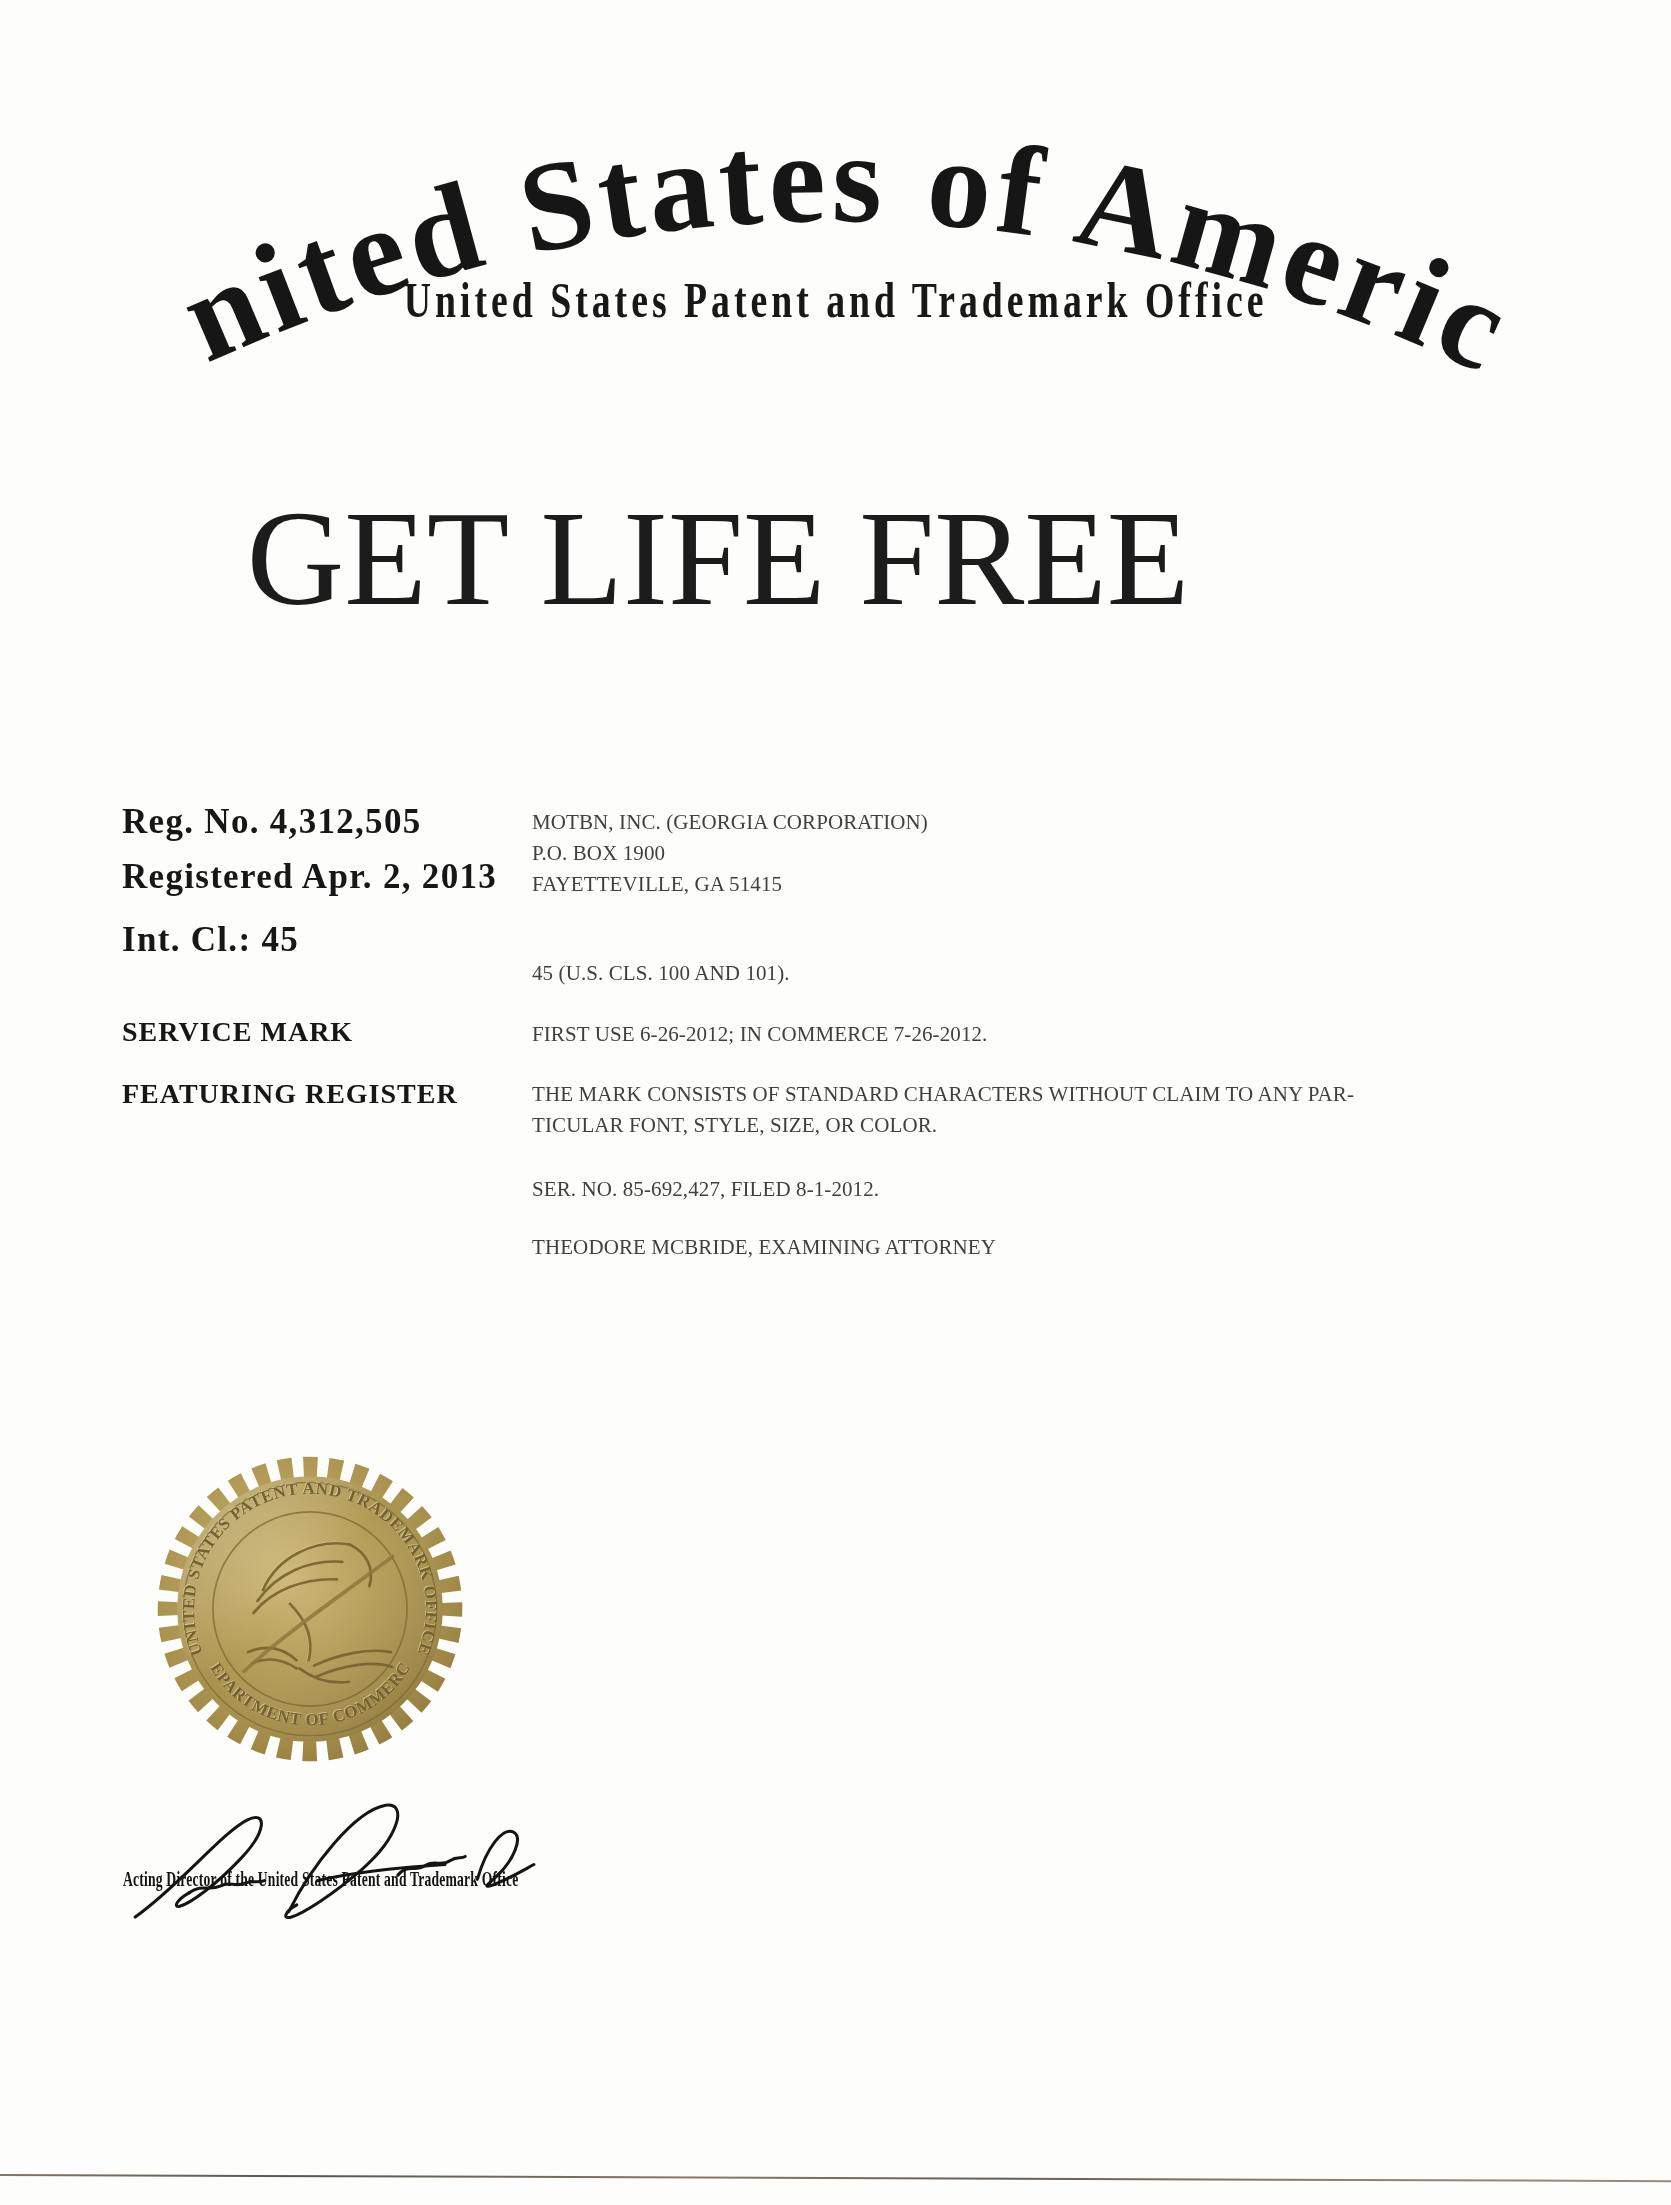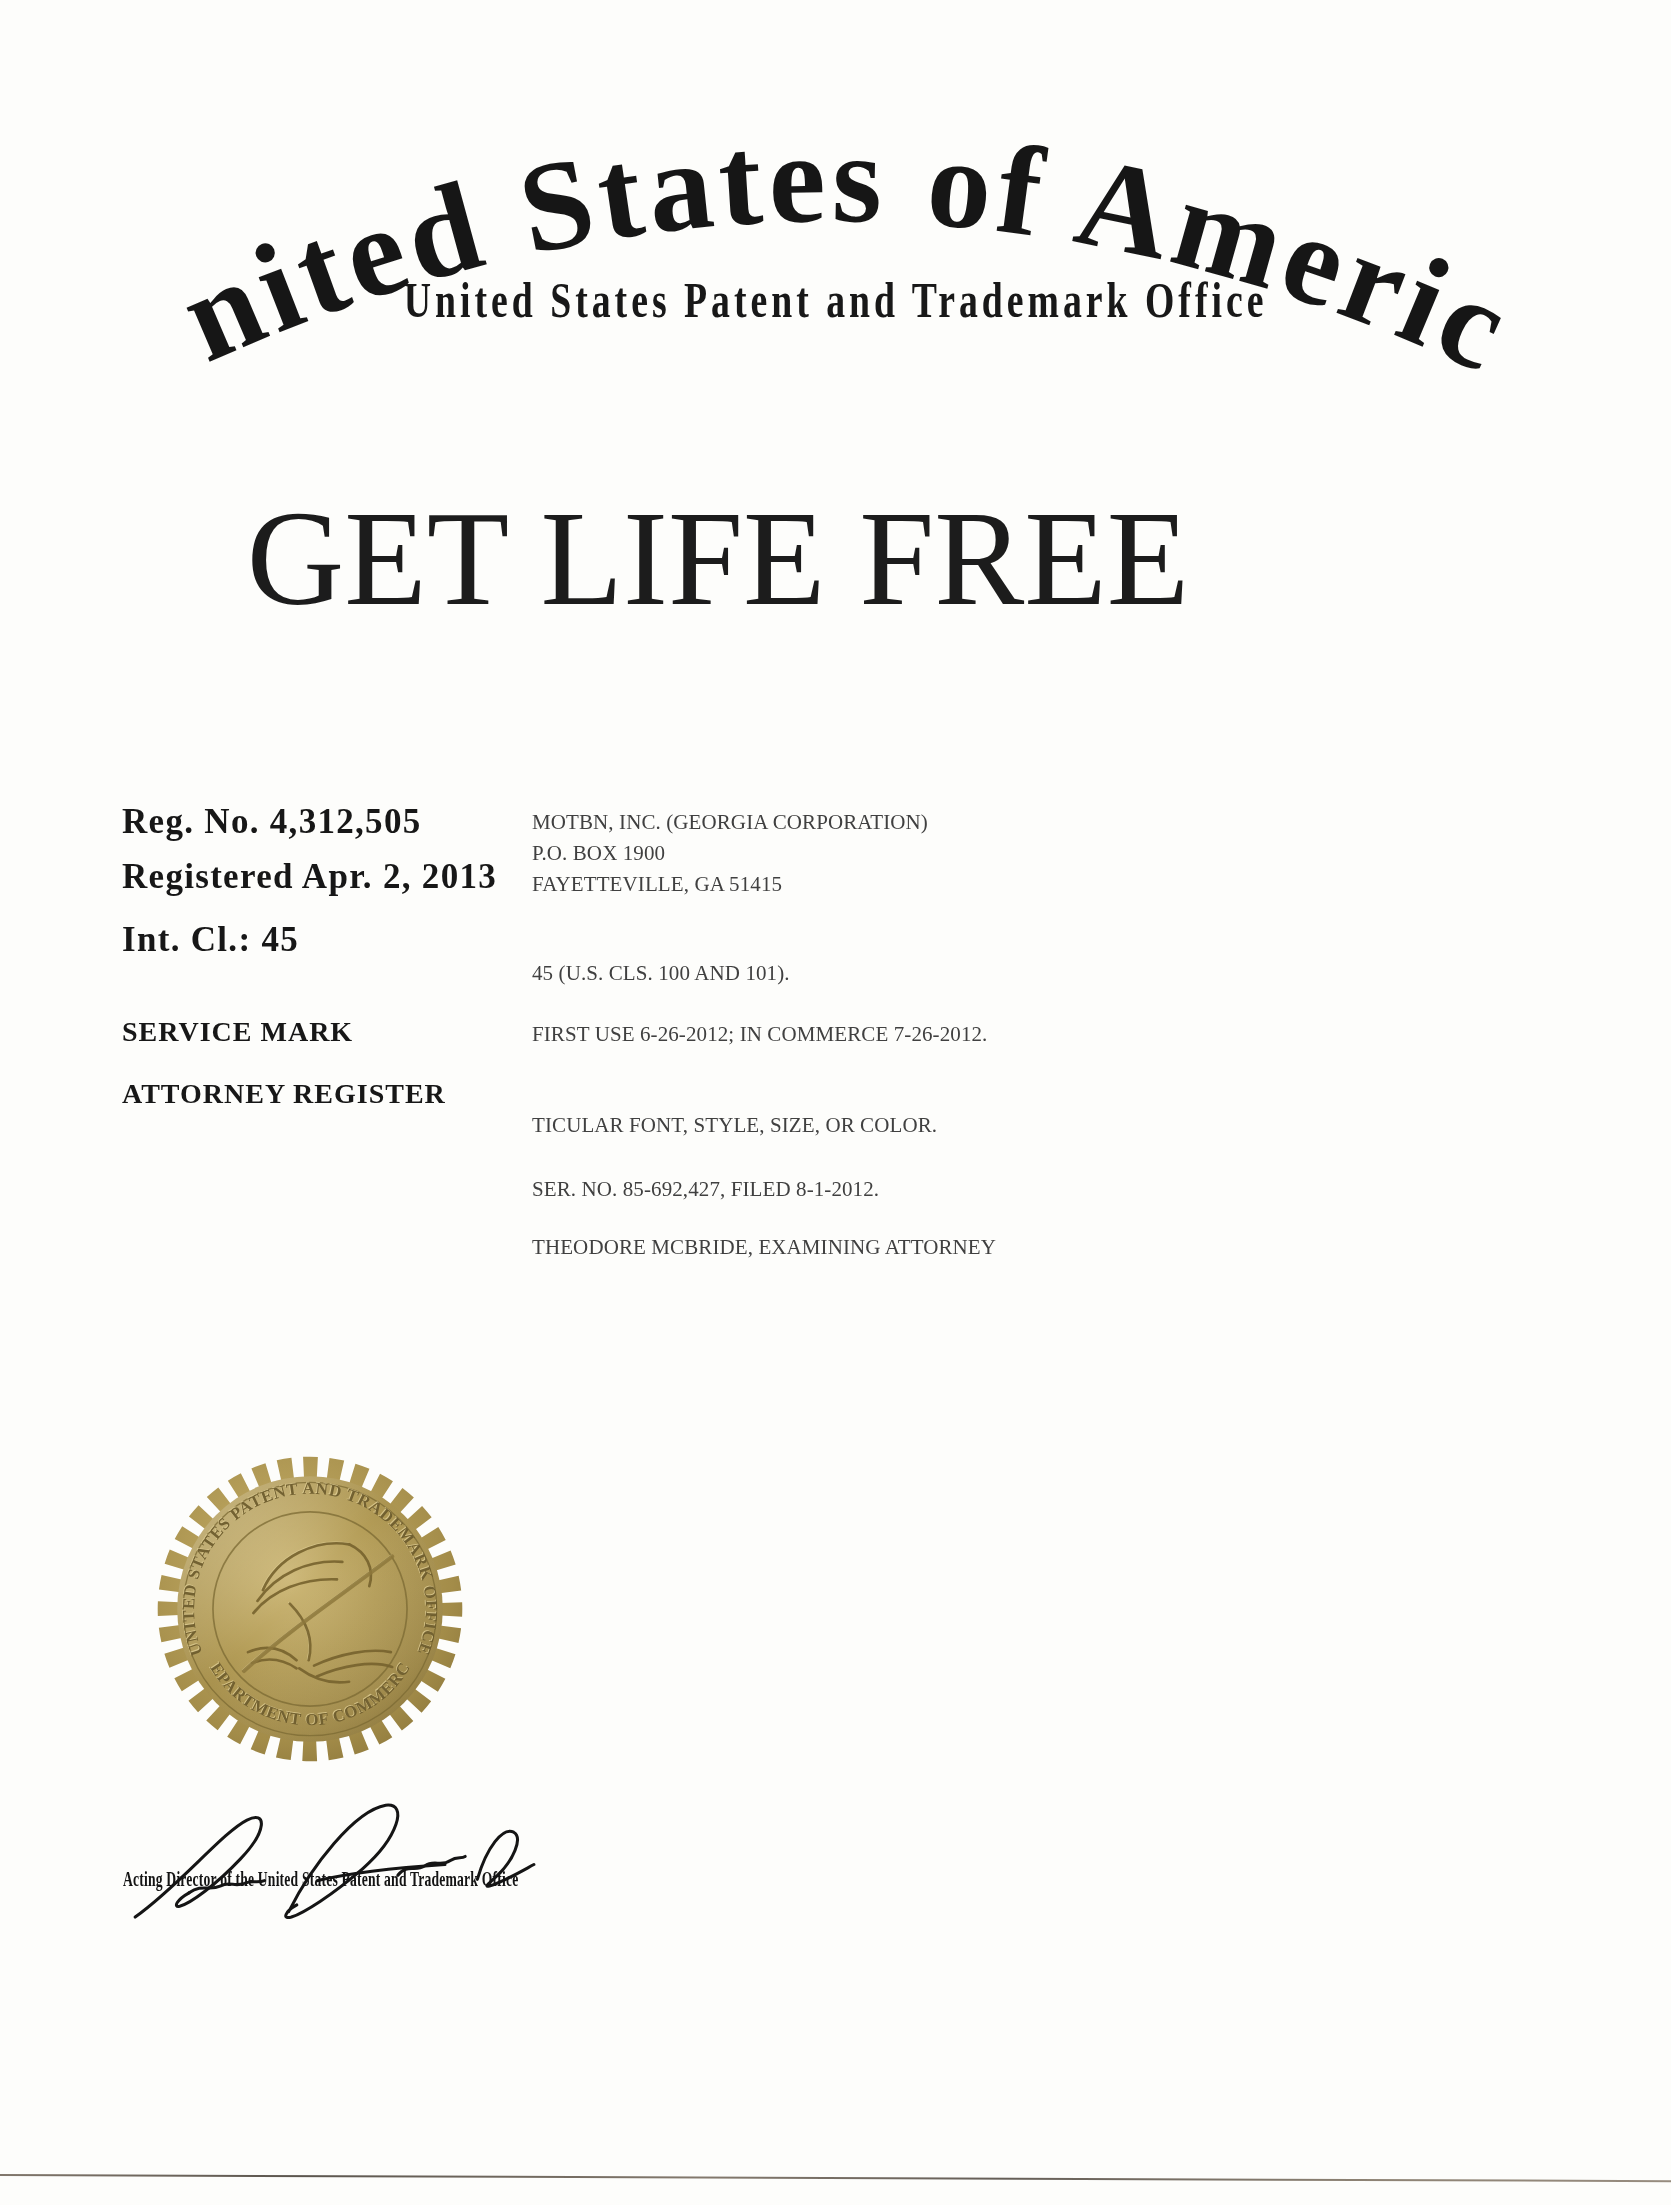--- a/index.html
+++ b/index.html
@@ -55,30 +55,31 @@
   <div class="office-line">
     <span>United States Patent and Trademark Office</span>
   </div>
 
   <div class="mark-title">GET LIFE FREE</div>
 
   <div class="abs lbl lbl-lg" style="top:804px">Reg. No. 4,312,505</div>
   <div class="abs lbl lbl-lg" style="top:859px">Registered Apr. 2, 2013</div>
   <div class="abs lbl lbl-lg" style="top:922px">Int. Cl.: 45</div>
   <div class="abs lbl lbl-sm" style="top:1018px">SERVICE MARK</div>
-  <div class="abs lbl lbl-sm" style="top:1080px">ATTORNEY REGISTER</div>
+  <div class="abs lbl lbl-sm" style="top:1080px">FEATURING REGISTER</div>
 
   <div class="abs rc" style="top:812px">MOTBN, INC. (GEORGIA CORPORATION)</div>
   <div class="abs rc" style="top:843px">P.O. BOX 1900</div>
   <div class="abs rc" style="top:874px">FAYETTEVILLE, GA 51415</div>
 
   <div class="abs rc" style="top:963px">45 (U.S. CLS. 100 AND 101).</div>
 
   <div class="abs rc" style="top:1024px">FIRST USE 6-26-2012; IN COMMERCE 7-26-2012.</div>
 
+  <div class="abs rc" style="top:1084px">THE MARK CONSISTS OF STANDARD CHARACTERS WITHOUT CLAIM TO ANY PAR-</div>
   <div class="abs rc" style="top:1115px">TICULAR FONT, STYLE, SIZE, OR COLOR.</div>
 
   <div class="abs rc" style="top:1179px">SER. NO. 85-692,427, FILED 8-1-2012.</div>
 
   <div class="abs rc" style="top:1237px">THEODORE MCBRIDE, EXAMINING ATTORNEY</div>
 
   <svg class="seal-svg" viewBox="-230 -230 460 460">
     <defs>
       <radialGradient id="goldG" cx="42%" cy="38%" r="75%">
         <stop offset="0%" stop-color="#cdb878"></stop>

